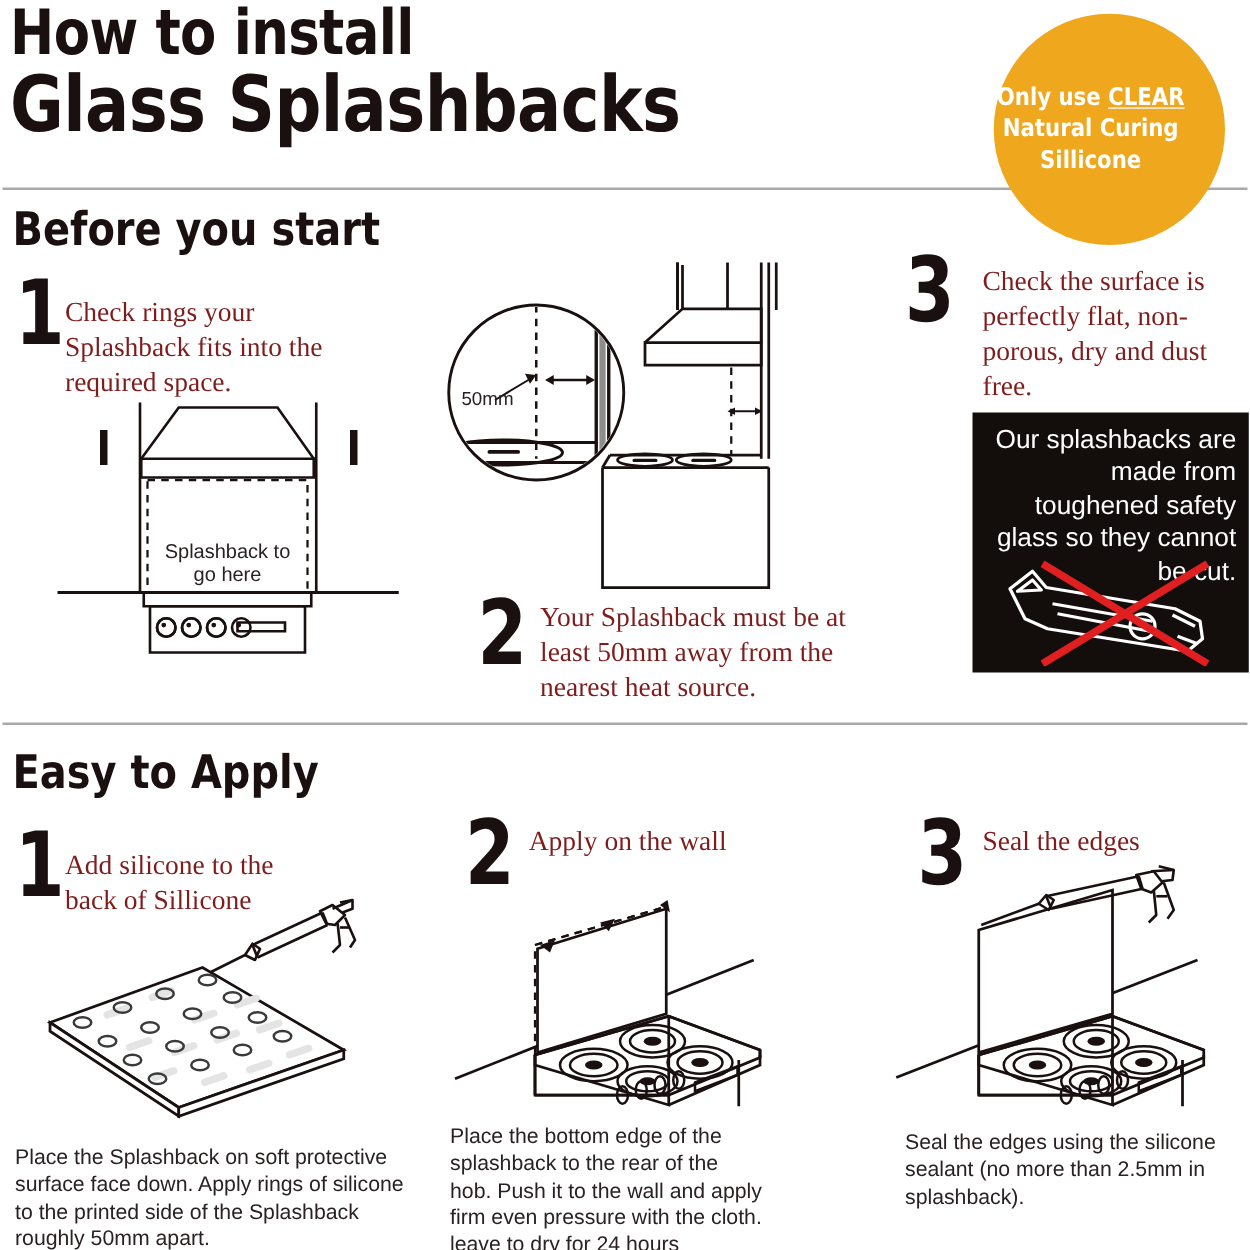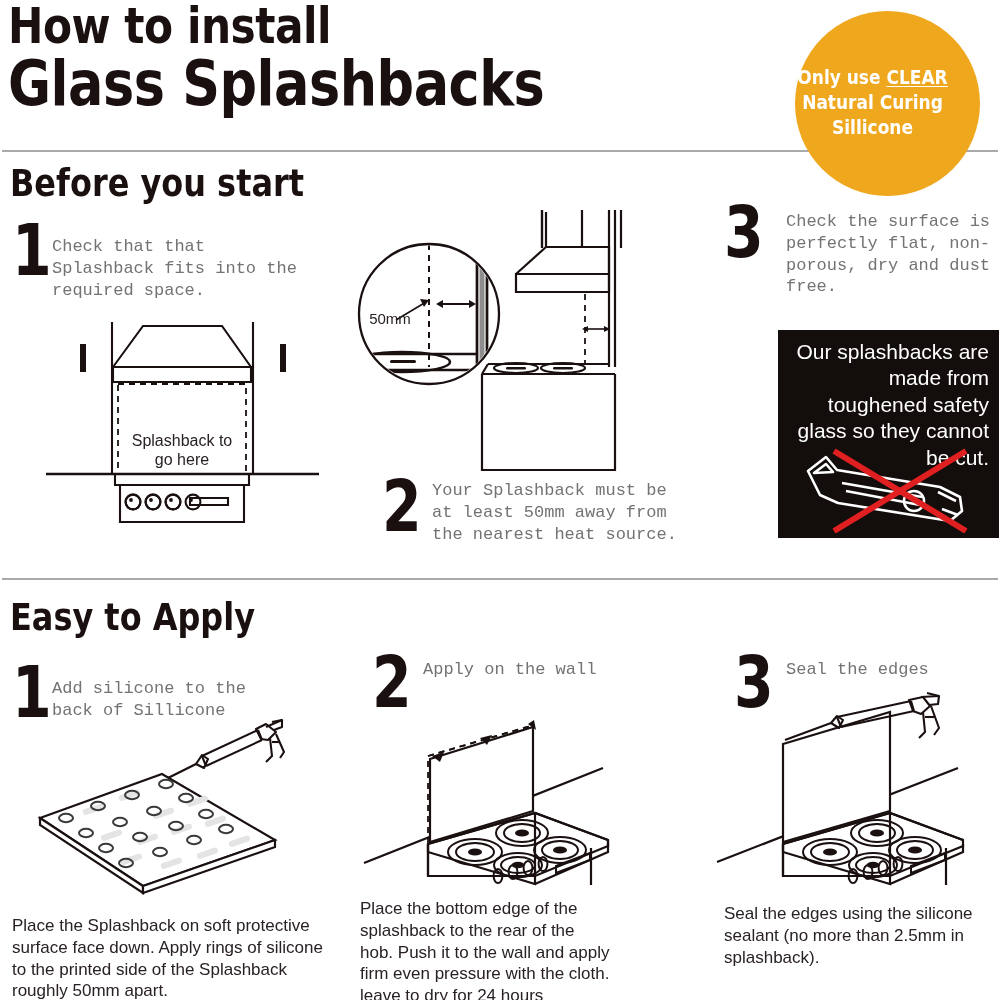--- a/index.html
+++ b/index.html
@@ -78,24 +78,24 @@
     position: absolute;
     font-family: "DejaVu Sans Condensed", "Liberation Sans Narrow", "Liberation Sans", sans-serif;
     font-weight: 700;
     color: #1a1010;
     line-height: 0.8;
     transform: scaleX(0.88);
     transform-origin: left top;
   }
   .steptext {
     position: absolute;
-    font-family: Liberation Mono, monospace;
-    font-size: 17px;
+    font-family: Liberation Serif, serif;
+    font-size: 22px;
     line-height: 1.28;
-    color: #737373;
+    color: #7f1d1d;
   }
   .caption {
     position: absolute;
     font-family: "Liberation Sans", sans-serif;
     font-size: 17px;
     line-height: 1.28;
     color: #2a2222;
   }
 
   
@@ -140,21 +140,21 @@
     <div class="badge-text">
       <span>Only use </span><u>CLEAR</u><br>
       <span>Natural Curing</span><br>
       <span>Sillicone</span>
     </div>
   </div>
 
   <div class="section-head" id="head-before">Before you start</div>
 
   <div class="stepnum" style="left:12px; top:222px; font-size:72px;">1</div>
-  <div class="steptext" style="left:52px; top:236px; width:250px;">Check that that Splashback fits into the required space.</div>
+  <div class="steptext" style="left:52px; top:236px; width:250px;">Check rings your Splashback fits into the required space.</div>
 
   <div class="fig" style="left:40px; top:304px;text-align:center;">
     <svg width="285" height="225" viewBox="0 0 285 225">
       <g fill="none" stroke="#1a1010" stroke-width="2.1">
 
         <path d="M12 170 L72 170 L72 18"></path>
 
         <path d="M273 170 L213 170 L213 18"></path>
 
         <path d="M43 40 L43 68" stroke-width="6"></path>

